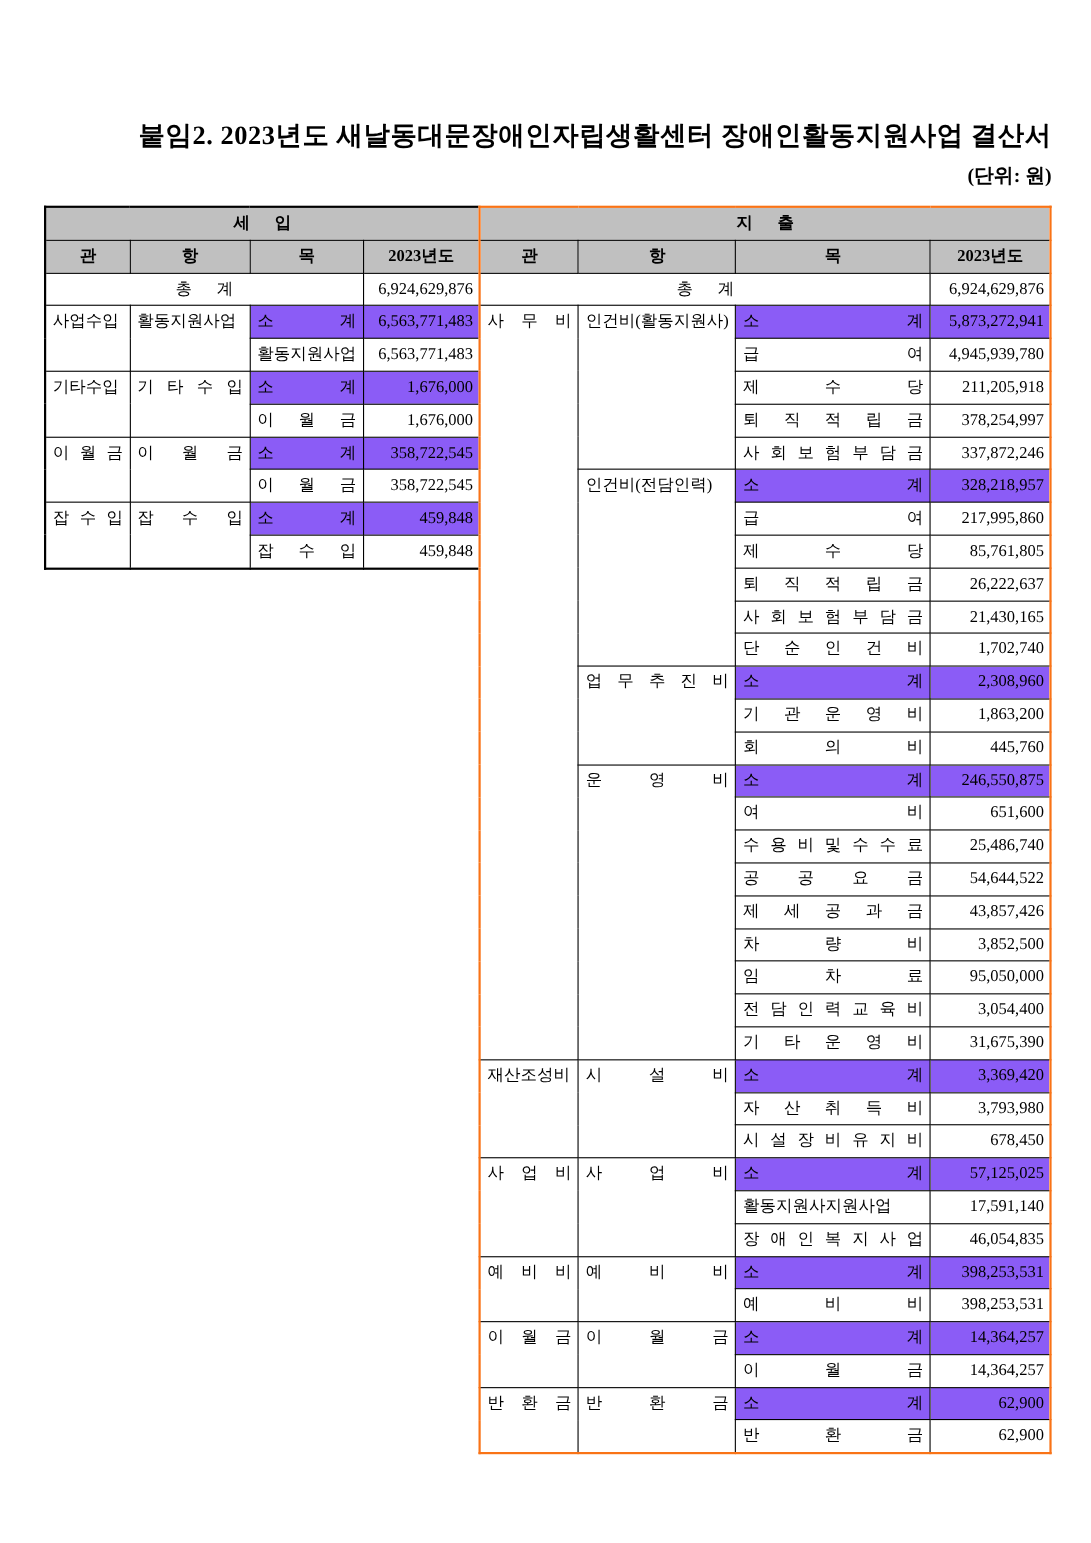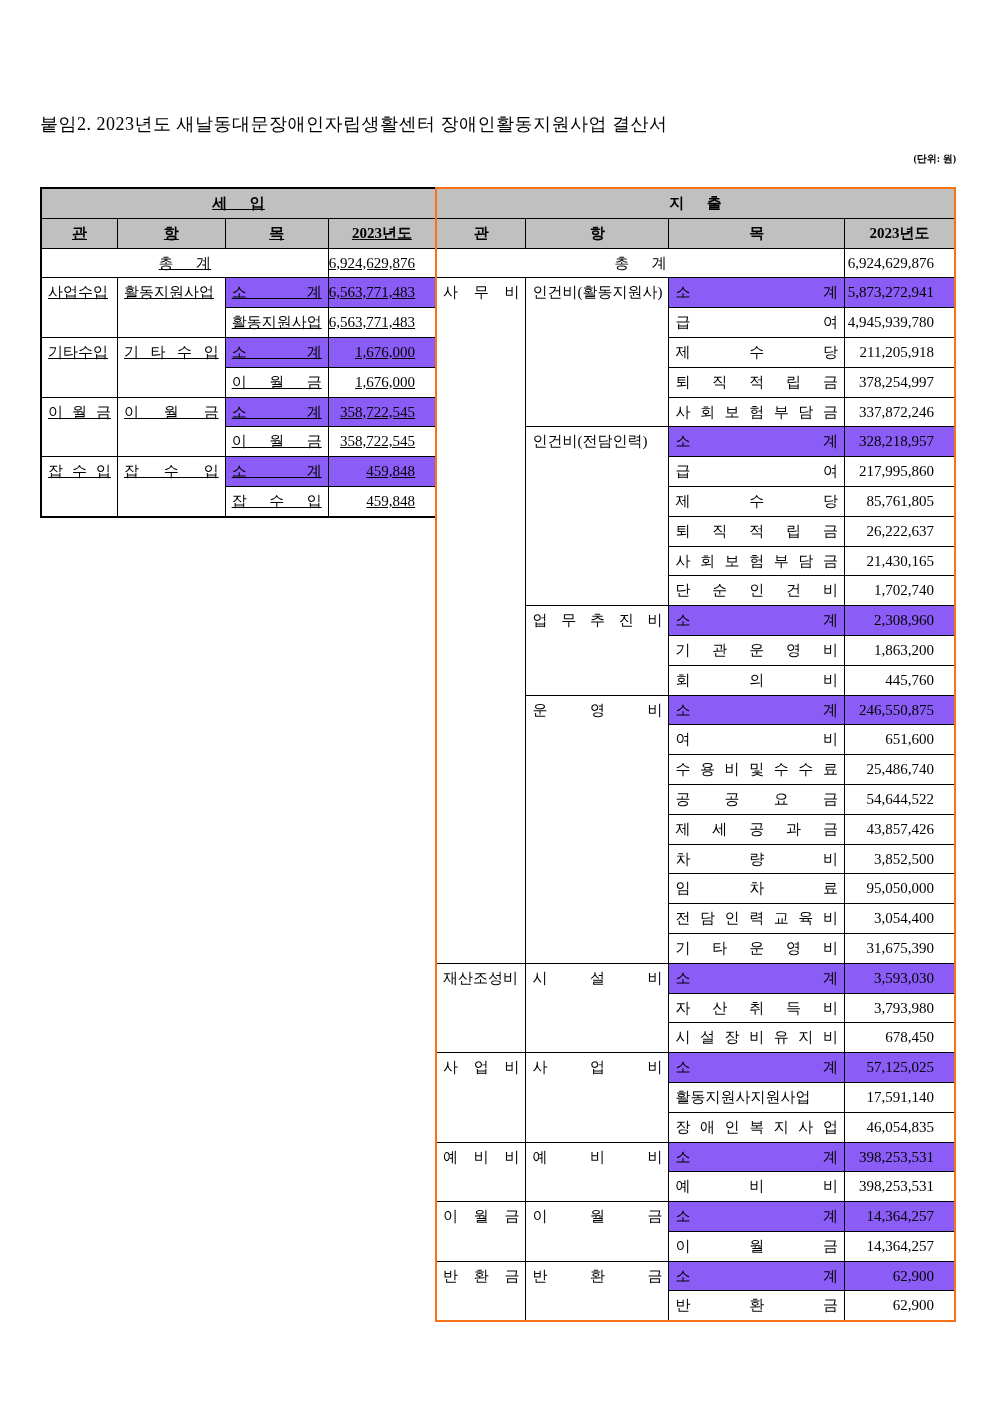--- a/index.html
+++ b/index.html
@@ -1,33 +1,33 @@
 <!DOCTYPE html>
 <html lang="ko"><head>
 <meta charset="utf-8">
 <style>
   html,body{margin:0;padding:0;background:#fff;}
   body{width:992px;height:1403px;color:#000;
        font-family:"Liberation Serif","DejaVu Serif",serif;}
   .page{padding:112px 36px 0 40px;box-sizing:border-box;}
-  .doc-title{font-size:18px;font-weight:normal;margin:0;line-height:24px;letter-spacing:.5px;}
-  .unit{font-size:10px;font-weight:bold;text-align:right;margin-top:14px;line-height:18px;}
+  .doc-title{font-size:24px;font-weight:bold;margin:0;line-height:24px;letter-spacing:.5px;text-align:right;}
+  .unit{font-size:18px;font-weight:bold;text-align:right;margin-top:14px;line-height:18px;}
   .tables{display:flex;align-items:flex-start;margin-top:19px;}
   table{border-collapse:collapse;table-layout:fixed;}
-  table.t-left{border:2px solid #000;border-right:none;text-decoration:underline;}
+  table.t-left{border:2px solid #000;border-right:none;}
   table.t-right{border:2px solid #f97316;}
   table.t-left td:last-child{border-right:none;}
   td{border:1px solid #000;height:28.8px;padding:0;font-size:15px;line-height:28.8px;
      overflow:hidden;white-space:nowrap;box-sizing:border-box;}
   td.sec{background:#c0c0c0;font-weight:bold;text-align:center;white-space:pre;}
   td.ch{background:#c0c0c0;font-weight:bold;text-align:center;}
   td.totlab{text-align:center;white-space:pre;margin-left:10px;}
   td.dist{text-align:justify;text-align-last:justify;padding:0 6px;}
   td.top{vertical-align:top;}
-  td.val{text-align:right;padding-right:20px;}
+  td.val{text-align:right;padding-right:5px;}
   td.gray{background:#8b5cf6;}
 </style>
 </head>
 <body>
 
 <div class="page">
   <h1 class="doc-title">붙임2. 2023년도 새날동대문장애인자립생활센터 장애인활동지원사업 결산서</h1>
   <div class="unit">(단위: 원)</div>
   <div class="tables">
     <table class="t-left">
@@ -208,21 +208,21 @@
             <td class="val">3,054,400</td>
           </tr>
           <tr>
             <td class="dist">기 타 운 영 비</td>
             <td class="val">31,675,390</td>
           </tr>
           <tr>
             <td class="dist top" rowspan="3">재산조성비</td>
             <td class="dist top" rowspan="3">시 설 비</td>
             <td class="dist gray">소 계</td>
-            <td class="val gray">3,593,030</td>
+            <td class="val gray">3,369,420</td>
           </tr>
           <tr>
             <td class="dist">자 산 취 득 비</td>
             <td class="val">3,793,980</td>
           </tr>
           <tr>
             <td class="dist">시 설 장 비 유 지 비</td>
             <td class="val">678,450</td>
           </tr>
           <tr>

